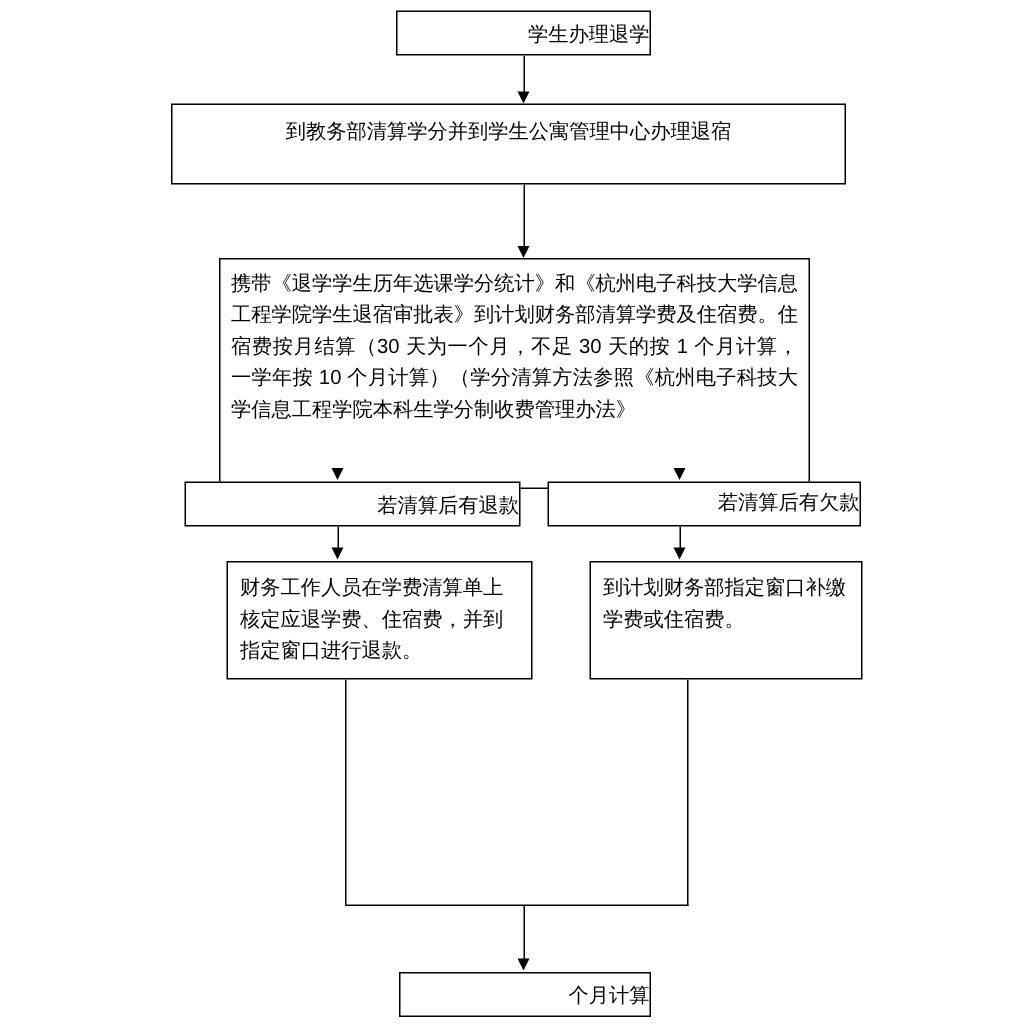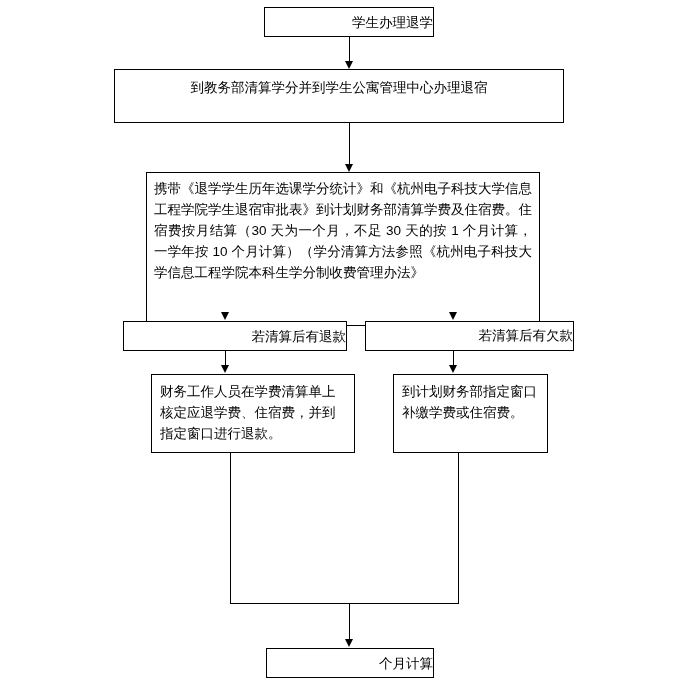--- a/index.html
+++ b/index.html
@@ -126,21 +126,21 @@
   <div class="vline" style="left:225px; top:351px; height:16px;"></div>
   <div class="arrowhead" style="left:220.5px; top:365px;"></div>
 
   <div class="vline" style="left:453px; top:351px; height:16px;"></div>
   <div class="arrowhead" style="left:448.5px; top:365px;"></div>
 
   <div class="node leftblock" style="left:123px; top:374px; width:204px; height:79px;">
     <span class="txt">财务工作人员在学费清算单上核定应退学费、住宿费，并到指定窗口进行退款。</span>
   </div>
 
-  <div class="node leftblock" style="left:365px; top:374px; width:155px; height:79px;">
+  <div class="node leftblock" style="left:365px; top:374px; width:182px; height:79px;">
     <span class="txt">到计划财务部指定窗口补缴学费或住宿费。</span>
   </div>
 
   <div class="vline" style="left:230px; top:453px; height:151px;"></div>
   <div class="vline" style="left:458px; top:453px; height:151px;"></div>
   <div class="hline" style="left:230px; top:603px; width:229px;"></div>
   <div class="vline" style="left:349px; top:604px; height:36px;"></div>
   <div class="arrowhead" style="left:344.5px; top:639px;"></div>
 
   <div class="node center" style="left:266px; top:648px; width:168px; height:30px;">

